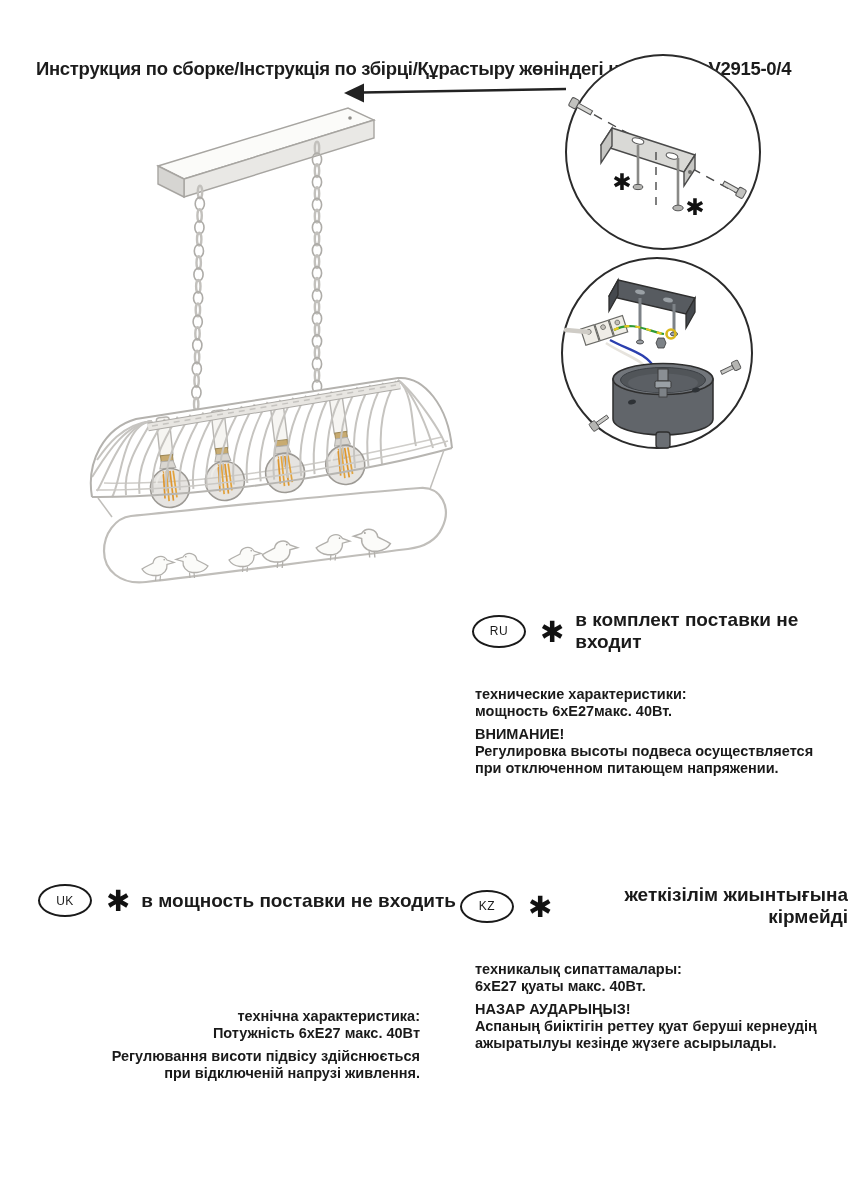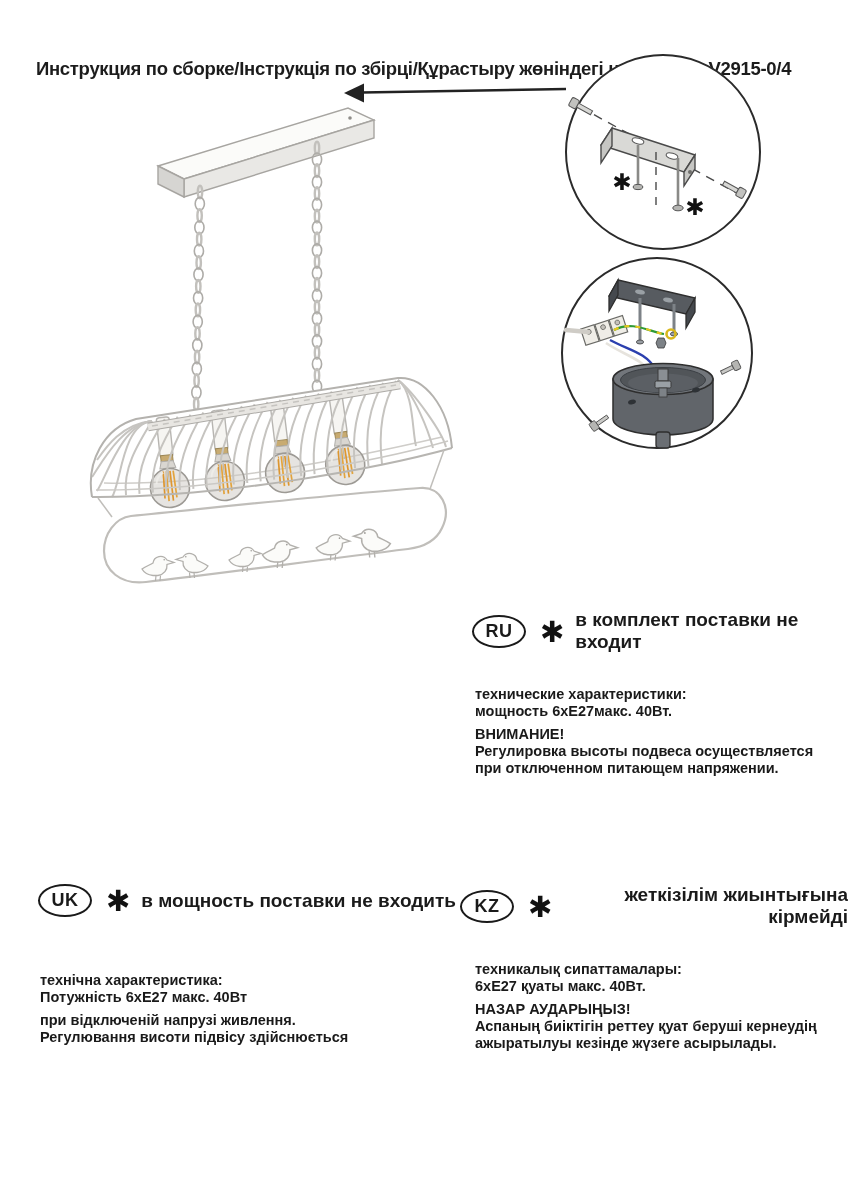--- a/index.html
+++ b/index.html
@@ -9,21 +9,21 @@
     overflow:hidden;margin:0 auto;
   }
   .title{
     position:absolute;left:36px;top:58px;width:800px;
     font-size:18.5px;font-weight:bold;letter-spacing:-0.3px;color:#1c1c1c;white-space:nowrap;
   }
   .lang-row{position:absolute;display:flex;align-items:center;}
   .lang-badge{
     width:50px;height:29px;border:2.4px solid #1a1a1a;border-radius:50%;
     display:flex;align-items:center;justify-content:center;
-    font-size:18px;font-weight:bold;letter-spacing:0.5px;flex:0 0 auto;
+    font-size:12px;font-weight:normal;letter-spacing:0.5px;flex:0 0 auto;
   }
   .ast{
     font-size:29px;font-weight:bold;line-height:29px;margin:0 11px 0 14px;
     transform:translateY(1px);color:#111;
   }
   .note{font-size:19px;font-weight:bold;}
   .tech{position:absolute;width:380px;font-size:14.5px;font-weight:bold;line-height:17px;}
   .tech .blk{margin:0;padding:0;}
   .tech .blk.warn{margin-top:6px;}
   .tech span{display:block;}
@@ -289,28 +289,28 @@
       <span>Регулировка высоты подвеса осуществляется</span>
       <span>при отключенном питающем напряжении.</span>
     </p>
   </div>
 
   <div class="lang-row" style="left:38px;top:884px;">
     <div class="lang-badge">UK</div>
     <div class="ast">✱</div>
     <div class="note">в мощность поставки не входить</div>
   </div>
-  <div class="tech" style="left:40px;top:972px;">
+  <div class="tech" style="left:40px;top:1008px;text-align:right;">
     <p class="blk">
       <span>технічна характеристика:</span>
       <span>Потужність 6хЕ27 макс. 40Вт</span>
     </p>
     <p class="blk warn">
+      <span>Регулювання висоти підвісу здійснюється</span>
       <span>при відключеній напрузі живлення.</span>
-      <span>Регулювання висоти підвісу здійснюється</span>
     </p>
   </div>
 
   <div class="lang-row" style="left:460px;top:884px;text-align:right;">
     <div class="lang-badge">KZ</div>
     <div class="ast">✱</div>
     <div class="note">жеткізілім жиынтығына кірмейді</div>
   </div>
   <div class="tech" style="left:475px;top:961px;">
     <p class="blk">

